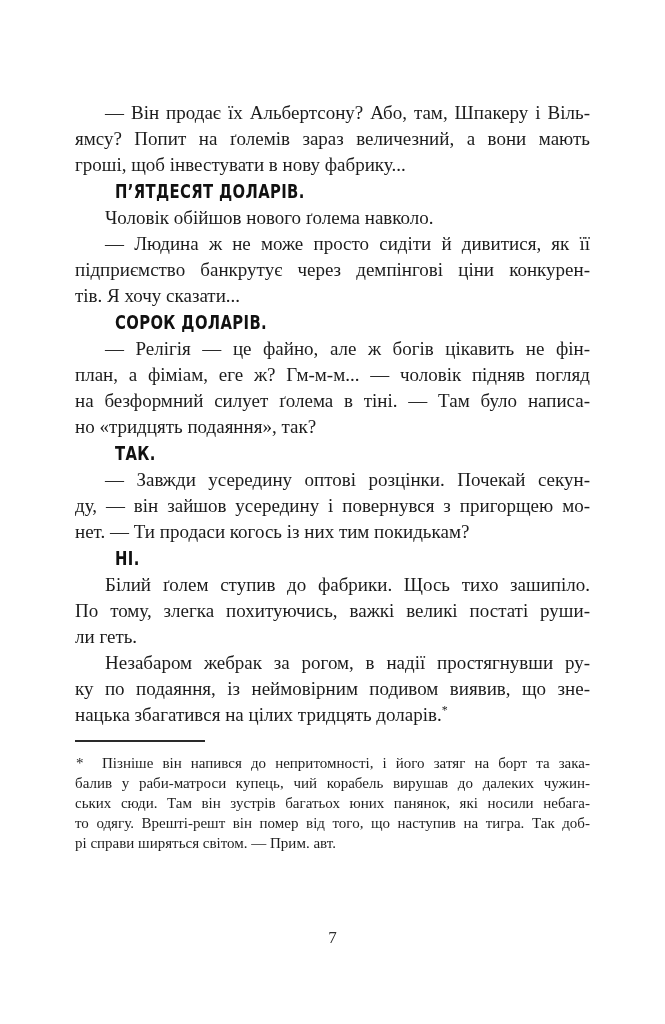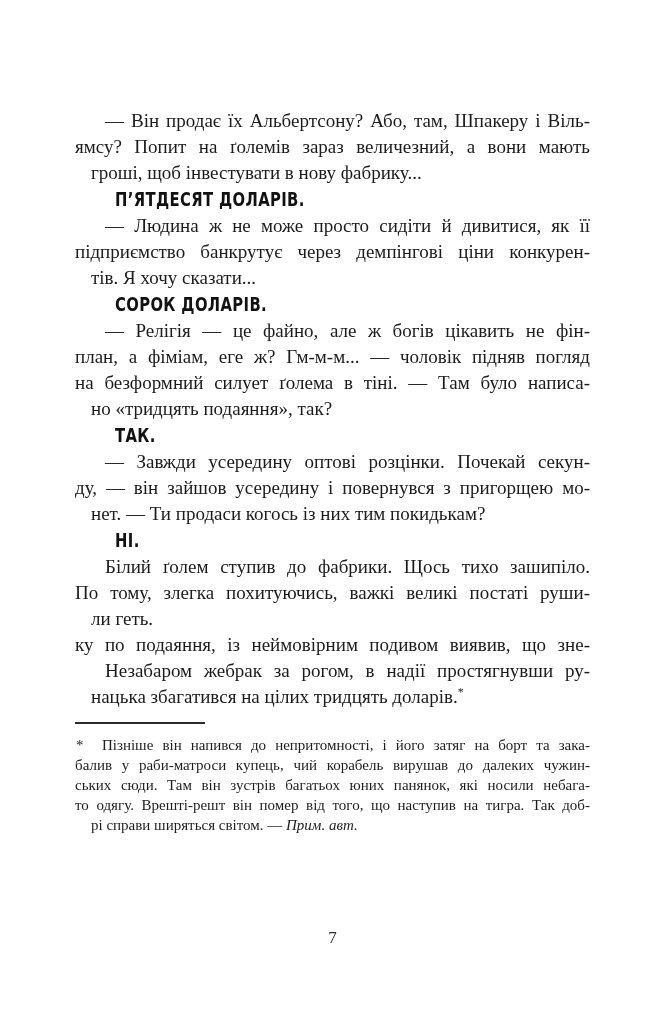--- a/index.html
+++ b/index.html
@@ -7,36 +7,36 @@
     width: 665px; height: 1024px;
     background: #ffffff;
     position: relative;
     overflow: hidden;
     font-family: "Liberation Serif", "DejaVu Serif", serif;
     color: #1c1c1c;
   }
   .page { position: absolute; inset: 0; }
   .text-block {
     position: absolute;
-    left: 75px; top: 108px;
+    left: 75px; top: 100px;
     width: 515px;
   }
   .body-text {
     font-size: 19px;
     line-height: 26px;
   }
   p.para { margin: 0; }
   .line {
     display: block;
     white-space: nowrap;
     text-align: justify;
     text-align-last: justify;
   }
   .line.first { text-indent: 30px; }
-  .line.last { text-align-last: left; margin-left: 16px; }
+  .line.last { text-align-last: left; }
   
   .golem-line { display: block; text-indent: 23px; line-height: 26px; }
   .golem-inner {
     display: inline-block;
     font-family: "DejaVu Sans", sans-serif;
     font-weight: bold;
     font-size: 20px;
     letter-spacing: 0.5px;
     color: #111111;
     transform: scaleX(0.74);
@@ -55,21 +55,21 @@
     border-top: 2px solid #2a2a2a;
     margin: 12px 0 11px 0;
   }
   .footnote {
     font-size: 15px;
     line-height: 20px;
     color: #1e1e1e;
   }
   .fn-first { position: relative; padding-left: 27px; }
   .fn-marker { position: absolute; left: 1px; top: 0; }
-  .fn-italic { font-style: italic; }
+  .fn-italic { }
   .page-number {
     position: absolute;
     top: 928px; left: 0;
     width: 665px;
     text-align: center;
     font-size: 17px;
     line-height: 20px;
     color: #2e2e2e;
   }
 </style>
@@ -84,20 +84,23 @@
       <p class="para">
         <span class="line first">— Він продає їх Альбертсону? Або, там, Шпакеру і Віль-</span>
         <span class="line">ямсу? Попит на ґолемів зараз величезний, а вони мають</span>
         <span class="line last">гроші, щоб інвестувати в нову фабрику...</span>
       </p>
 
       <p class="para golem-line">
         <span class="golem-inner">П’ЯТДЕСЯТ ДОЛАРІВ.</span>
       </p>
 
+      <p class="para">
+        <span class="line first last">Чоловік обійшов нового ґолема навколо.</span>
+      </p>
 
       <p class="para">
         <span class="line first">— Людина ж не може просто сидіти й дивитися, як її</span>
         <span class="line">підприємство банкрутує через демпінгові ціни конкурен-</span>
         <span class="line last">тів. Я хочу сказати...</span>
       </p>
 
       <p class="para golem-line">
         <span class="golem-inner">СОРОК ДОЛАРІВ.</span>
       </p>
@@ -124,22 +127,22 @@
       </p>
 
 
       <p class="para">
         <span class="line first">Білий ґолем ступив до фабрики. Щось тихо зашипіло.</span>
         <span class="line">По тому, злегка похитуючись, важкі великі постаті руши-</span>
         <span class="line last">ли геть.</span>
       </p>
 
       <p class="para">
+        <span class="line first">Незабаром жебрак за рогом, в надії простягнувши ру-</span>
         <span class="line">ку по подаяння, із неймовірним подивом виявив, що зне-</span>
-        <span class="line first">Незабаром жебрак за рогом, в надії простягнувши ру-</span>
         <span class="line last">
           <span>нацька збагатився на цілих тридцять доларів.</span><sup class="fn-ref">*</sup>
         </span>
       </p>
 
     </div>
 
     <hr class="fn-rule">
 
     <div class="footnote">

